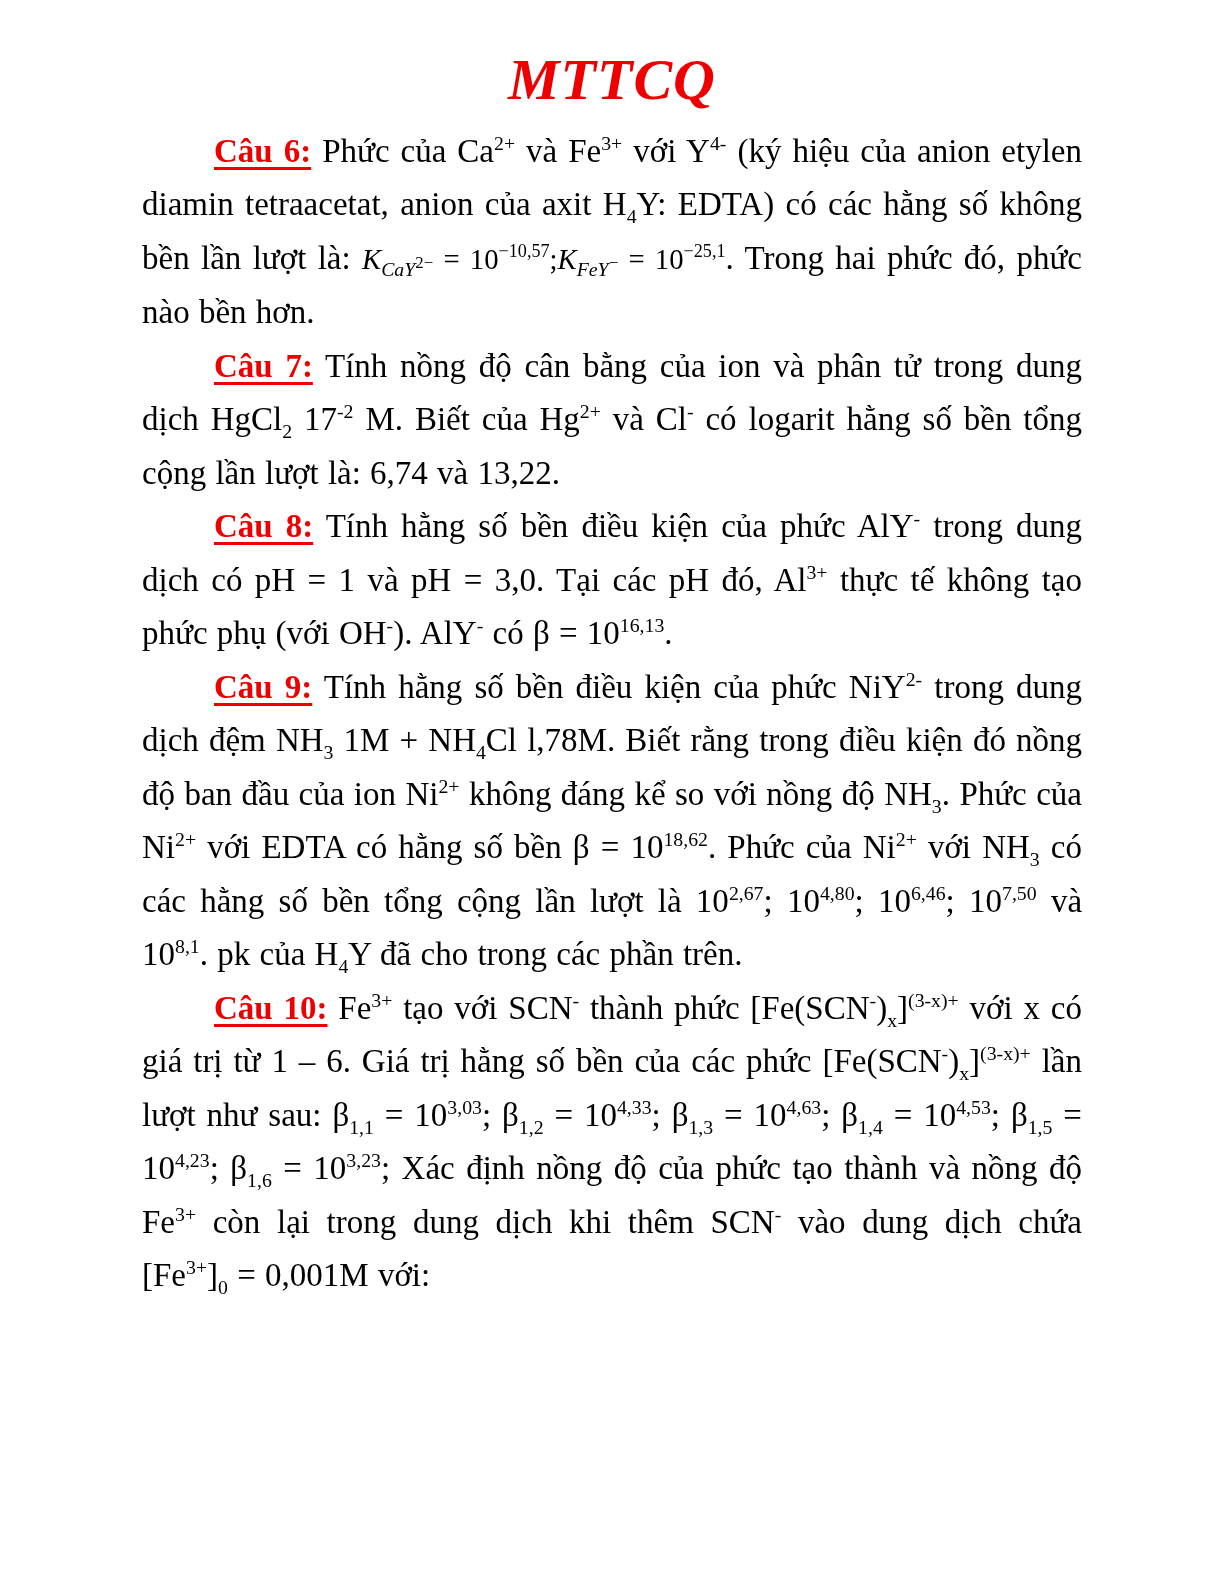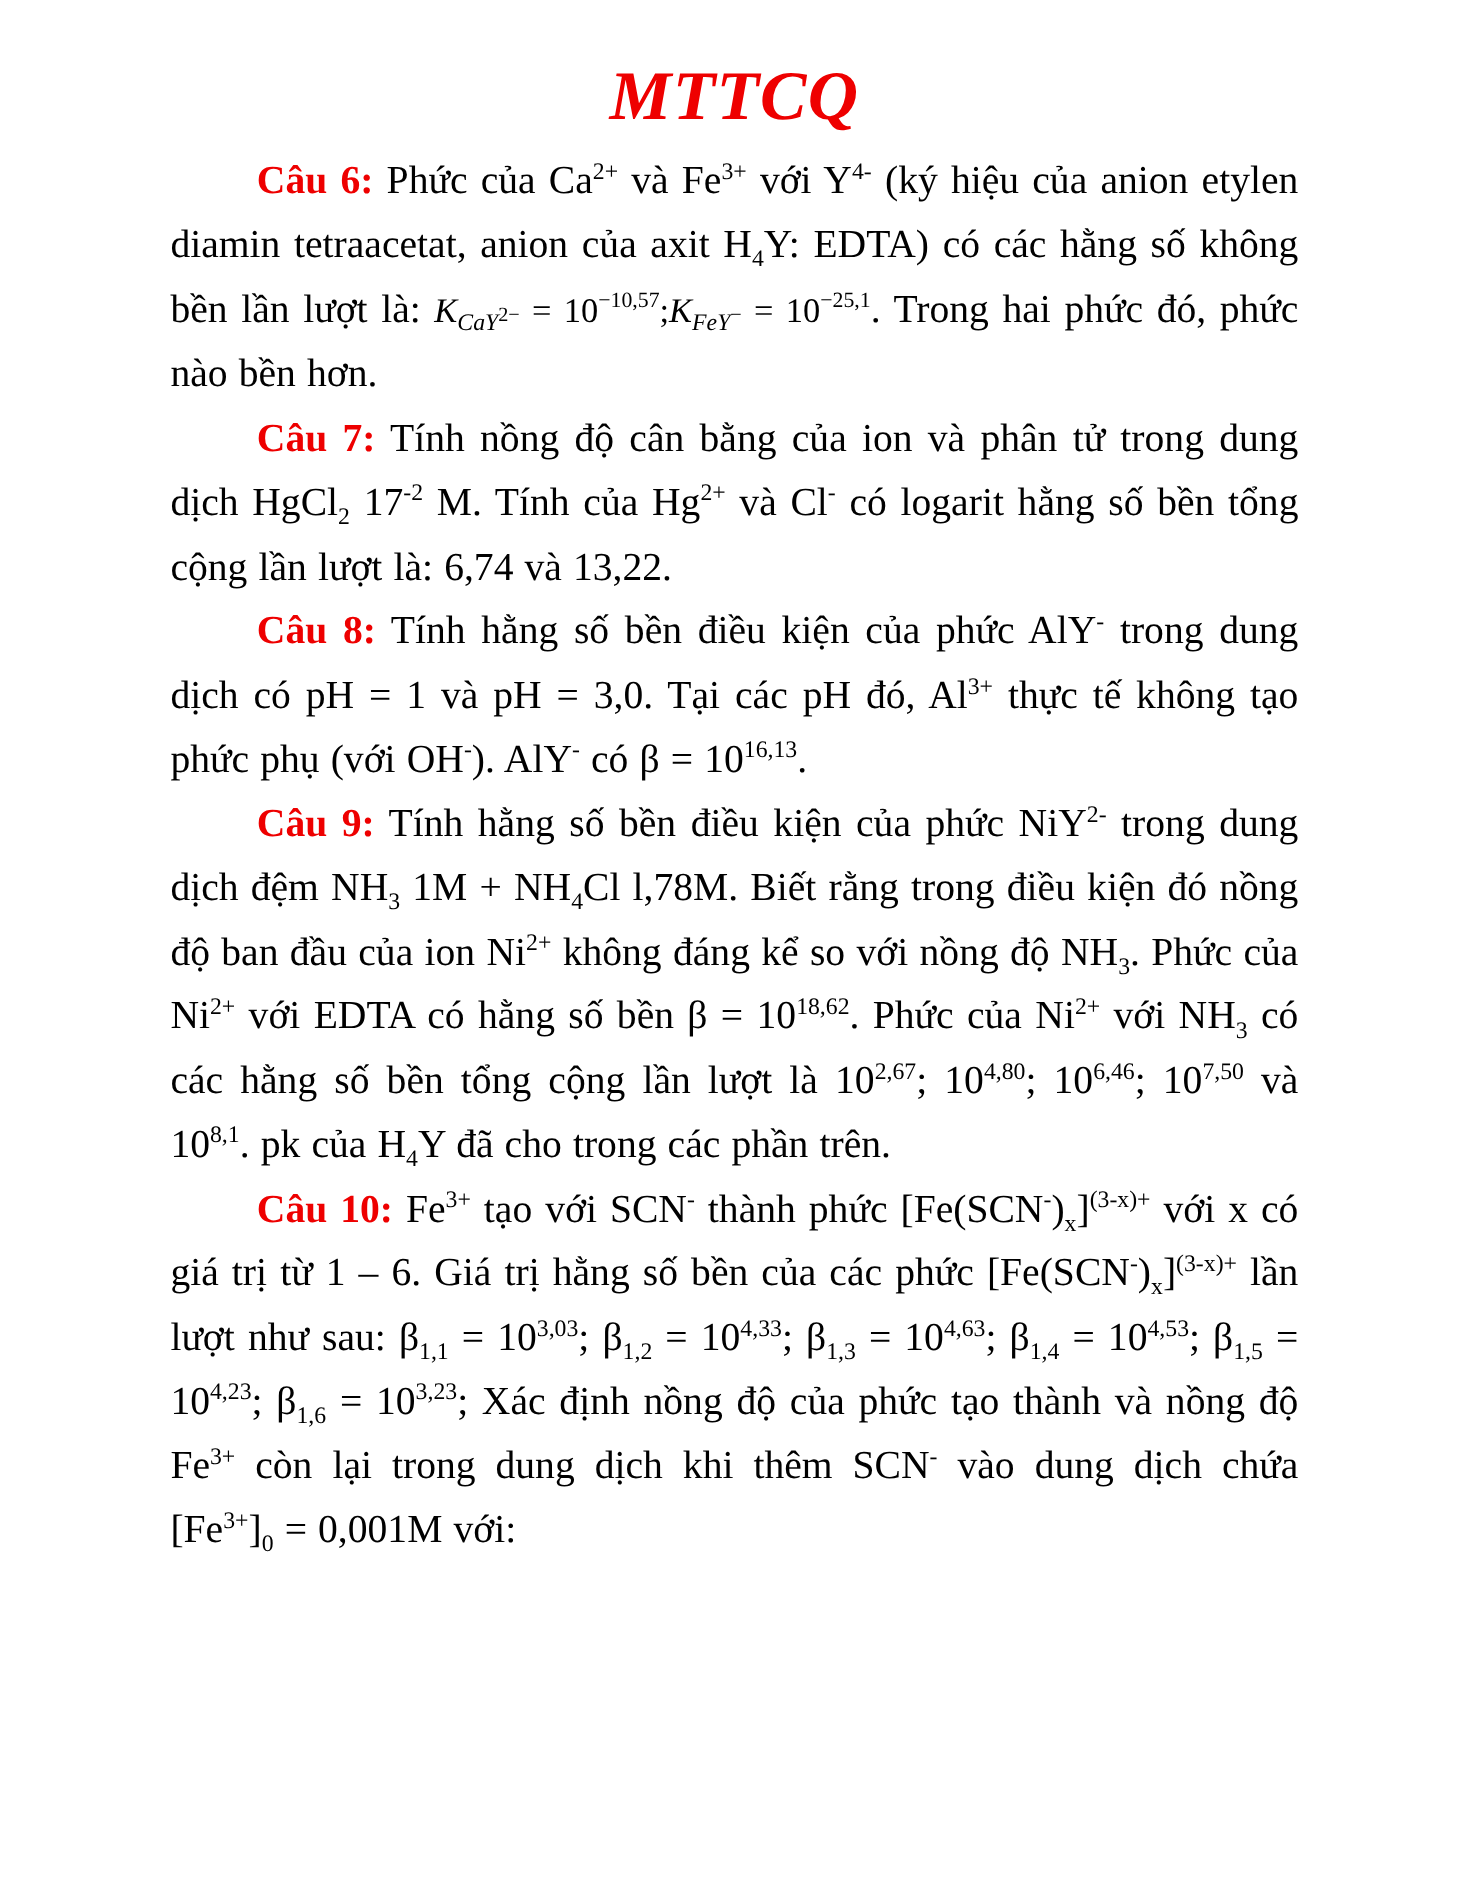--- a/index.html
+++ b/index.html
@@ -31,37 +31,38 @@
     font-size: 33px;
     line-height: 53.5px;
     text-align: justify;
     text-align-last: left;
     text-indent: 72px;
     word-spacing: 1px;
   }
   .q-label {
     color: var(--red);
     font-weight: bold;
+    text-decoration: underline;
     text-underline-offset: 5px;
   }
   sup, sub { font-size: 60%; line-height: 0; }
   sup { vertical-align: super; }
   sub { vertical-align: sub; }
   sub sup { font-size: 85%; vertical-align: super; }
   .r-m   { font-size: 87%; }
   .r-mi  { font-size: 87%; font-style: italic; }
   .r-msub { font-size: 60%; line-height: 0; }
   .r-msup { font-size: 55%; line-height: 0; }
   i { font-style: italic; }
 </style>
 </head>
 <body>
 
 <div class="page">
   <h1 class="title">MTTCQ</h1>
   <div>
       <p class="para"><span class="q-label">Câu 6:</span><span> Phức của Ca</span><sup class="r-sup">2+</sup><span> và Fe</span><sup class="r-sup">3+</sup><span> với Y</span><sup class="r-sup">4-</sup><span> (ký hiệu của anion etylen diamin tetraacetat, anion của axit H</span><sub class="r-sub">4</sub><span>Y: EDTA) có các hằng số không bền lần lượt là: </span><span class="r-mi">K</span><sub class="r-msub"><i class="r-i">CaY</i><sup class="r-sup">2−</sup></sub><span class="r-m"> = 10</span><sup class="r-msup">−10,57</sup><span class="r-m">;</span><span class="r-mi">K</span><sub class="r-msub"><i class="r-i">FeY</i><sup class="r-sup">−</sup></sub><span class="r-m"> = 10</span><sup class="r-msup">−25,1</sup><span>. Trong hai phức đó, phức nào bền hơn.</span></p>
-      <p class="para"><span class="q-label">Câu 7:</span><span> Tính nồng độ cân bằng của ion và phân tử trong dung dịch HgCl</span><sub class="r-sub">2</sub><span> 17</span><sup class="r-sup">-2</sup><span> M. Tính của Hg</span><sup class="r-sup">2+</sup><span> và Cl</span><sup class="r-sup">-</sup><span> có logarit hằng số bền tổng cộng lần lượt là: 6,74 và 13,22.</span></p>
+      <p class="para"><span class="q-label">Câu 7:</span><span> Tính nồng độ cân bằng của ion và phân tử trong dung dịch HgCl</span><sub class="r-sub">2</sub><span> 17</span><sup class="r-sup">-2</sup><span> M. Biết của Hg</span><sup class="r-sup">2+</sup><span> và Cl</span><sup class="r-sup">-</sup><span> có logarit hằng số bền tổng cộng lần lượt là: 6,74 và 13,22.</span></p>
       <p class="para"><span class="q-label">Câu 8:</span><span> Tính hằng số bền điều kiện của phức AlY</span><sup class="r-sup">-</sup><span> trong dung dịch có pH = 1 và pH = 3,0. Tại các pH đó, Al</span><sup class="r-sup">3+</sup><span> thực tế không tạo phức phụ (với OH</span><sup class="r-sup">-</sup><span>). AlY</span><sup class="r-sup">-</sup><span> có β = 10</span><sup class="r-sup">16,13</sup><span>.</span></p>
       <p class="para"><span class="q-label">Câu 9:</span><span> Tính hằng số bền điều kiện của phức NiY</span><sup class="r-sup">2-</sup><span> trong dung dịch đệm NH</span><sub class="r-sub">3</sub><span> 1M + NH</span><sub class="r-sub">4</sub><span>Cl l,78M. Biết rằng trong điều kiện đó nồng độ ban đầu của ion Ni</span><sup class="r-sup">2+</sup><span> không đáng kể so với nồng độ NH</span><sub class="r-sub">3</sub><span>. Phức của Ni</span><sup class="r-sup">2+</sup><span> với EDTA có hằng số bền β = 10</span><sup class="r-sup">18,62</sup><span>. Phức của Ni</span><sup class="r-sup">2+</sup><span> với NH</span><sub class="r-sub">3</sub><span> có các hằng số bền tổng cộng lần lượt là 10</span><sup class="r-sup">2,67</sup><span>; 10</span><sup class="r-sup">4,80</sup><span>; 10</span><sup class="r-sup">6,46</sup><span>; 10</span><sup class="r-sup">7,50</sup><span> và 10</span><sup class="r-sup">8,1</sup><span>. pk của H</span><sub class="r-sub">4</sub><span>Y đã cho trong các phần trên.</span></p>
       <p class="para"><span class="q-label">Câu 10:</span><span> Fe</span><sup class="r-sup">3+</sup><span> tạo với SCN</span><sup class="r-sup">-</sup><span> thành phức [Fe(SCN</span><sup class="r-sup">-</sup><span>)</span><sub class="r-sub">x</sub><span>]</span><sup class="r-sup">(3-x)+</sup><span> với x có giá trị từ 1 – 6. Giá trị hằng số bền của các phức [Fe(SCN</span><sup class="r-sup">-</sup><span>)</span><sub class="r-sub">x</sub><span>]</span><sup class="r-sup">(3-x)+</sup><span> lần lượt như sau: β</span><sub class="r-sub">1,1</sub><span> = 10</span><sup class="r-sup">3,03</sup><span>; β</span><sub class="r-sub">1,2</sub><span> = 10</span><sup class="r-sup">4,33</sup><span>; β</span><sub class="r-sub">1,3</sub><span> = 10</span><sup class="r-sup">4,63</sup><span>; β</span><sub class="r-sub">1,4</sub><span> = 10</span><sup class="r-sup">4,53</sup><span>; β</span><sub class="r-sub">1,5</sub><span> = 10</span><sup class="r-sup">4,23</sup><span>; β</span><sub class="r-sub">1,6</sub><span> = 10</span><sup class="r-sup">3,23</sup><span>; Xác định nồng độ của phức tạo thành và nồng độ Fe</span><sup class="r-sup">3+</sup><span> còn lại trong dung dịch khi thêm SCN</span><sup class="r-sup">-</sup><span> vào dung dịch chứa [Fe</span><sup class="r-sup">3+</sup><span>]</span><sub class="r-sub">0</sub><span> = 0,001M với:</span></p>
     </div>
 </div>
 
 </body></html>

